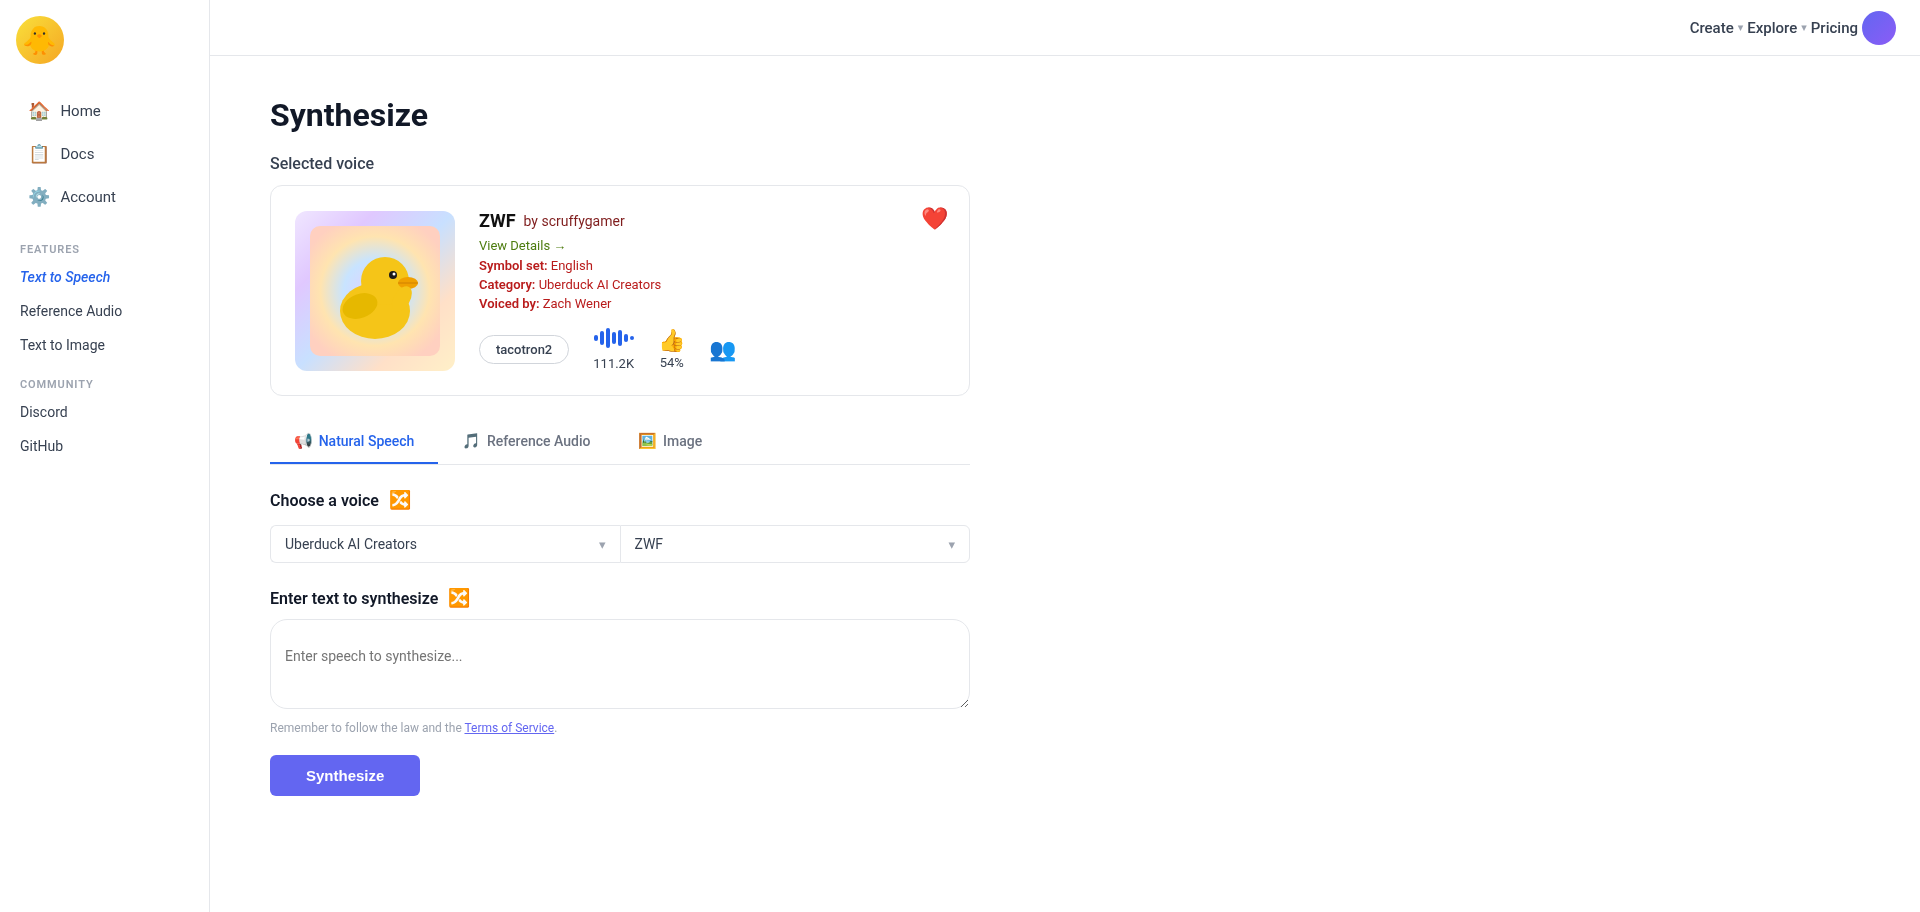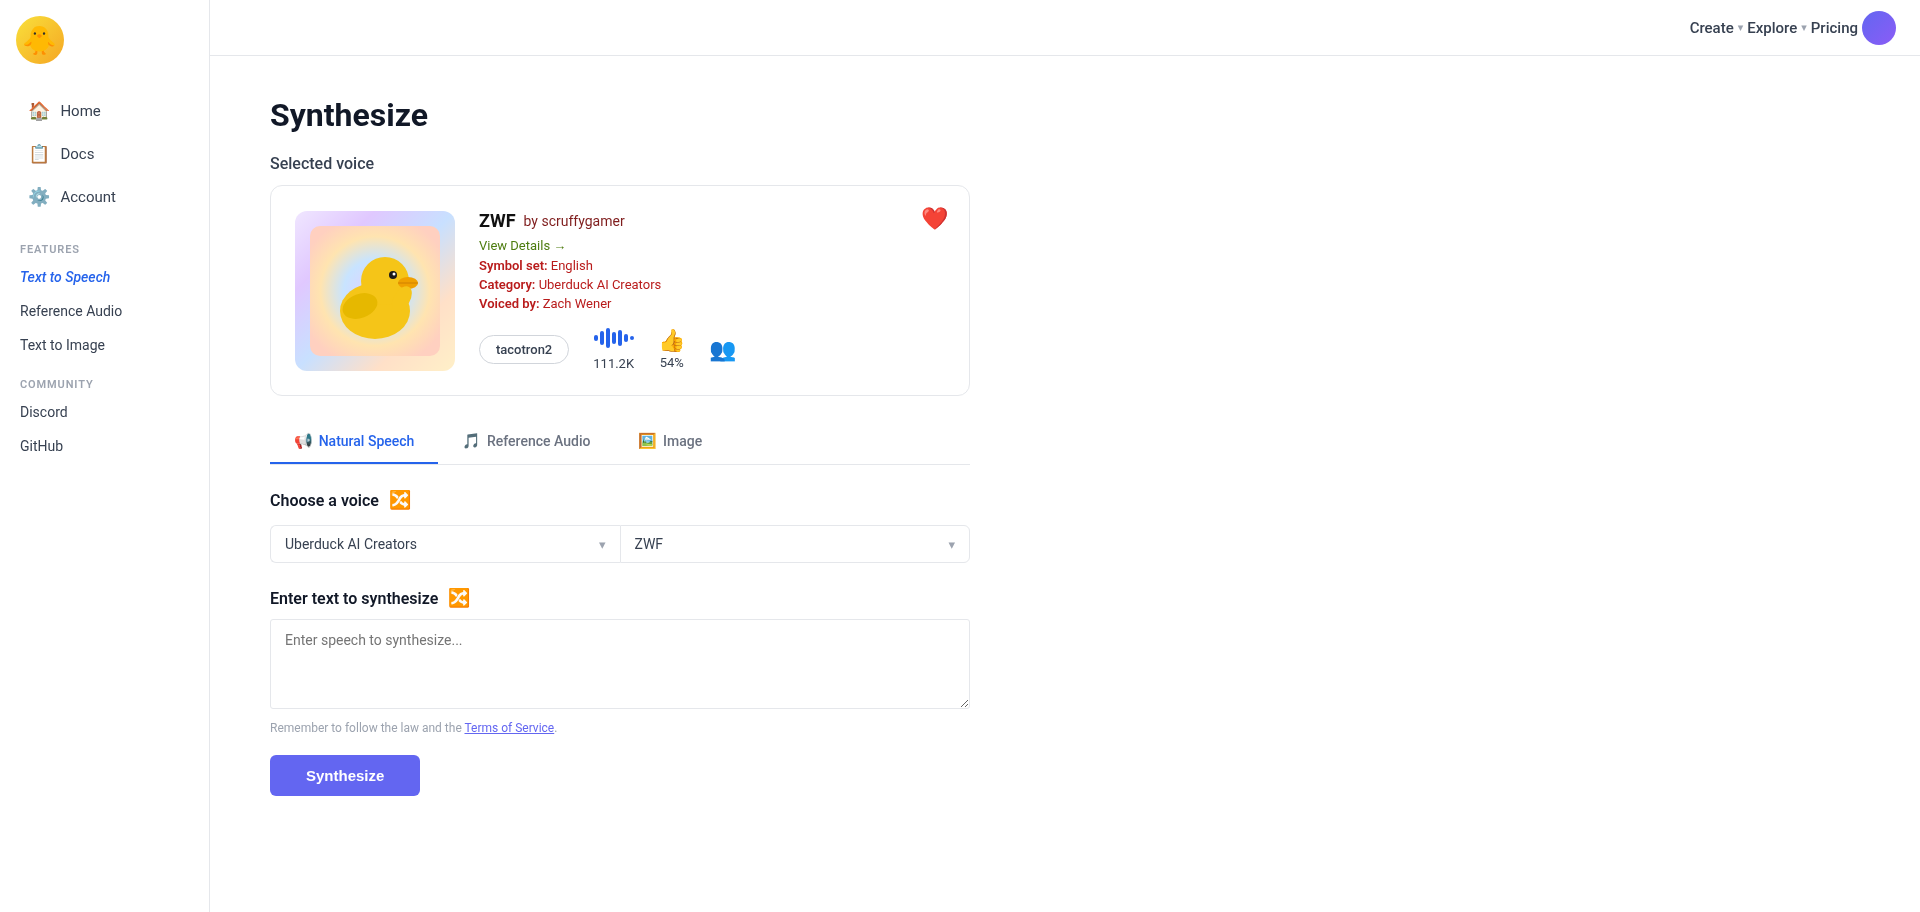--- a/index.html
+++ b/index.html
@@ -256,22 +256,22 @@
       gap: 10px;
       margin-bottom: 10px;
     }
     #enter-text-label { font-size: 16px; font-weight: 600; color: #111827; }
 
     #speech-textarea {
       width: 100%;
       max-width: 700px;
       height: 90px;
       border: 1px solid #e5e7eb;
-      border-radius: 3px;
-      padding: 12px 14px;
+      border-radius: 17px;
+      padding: 28px 14px;
       font-size: 14px;
       color: #374151;
       resize: vertical;
       outline: none;
       font-family: inherit;
     }
 
     #tos-notice {
       font-size: 12px;
       color: #9ca3af;

